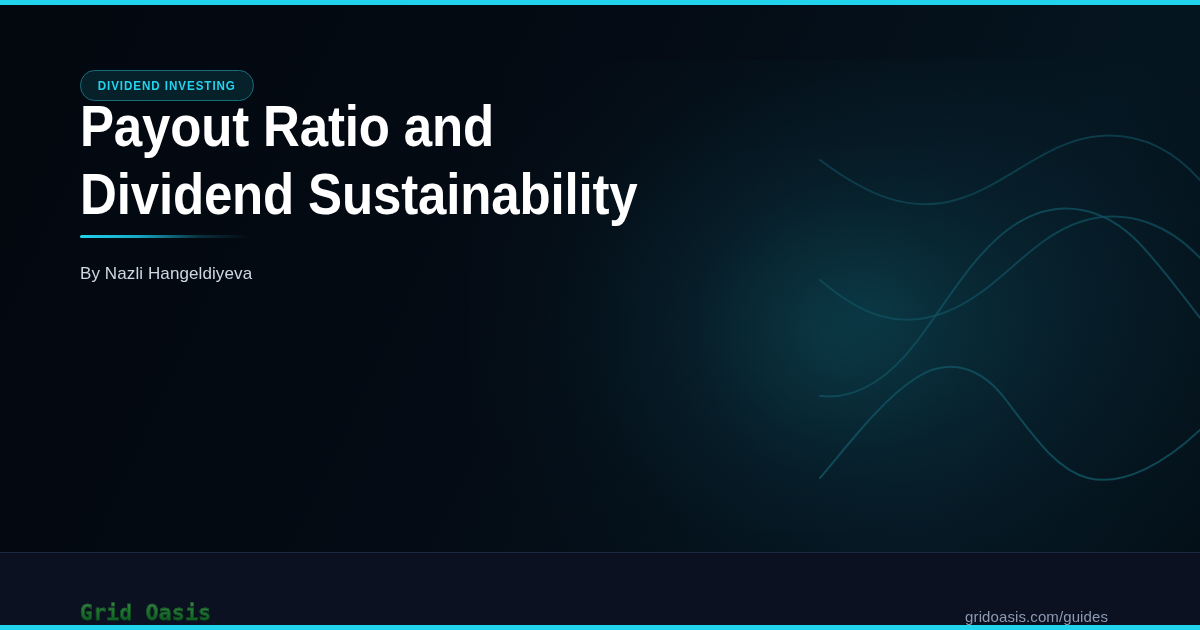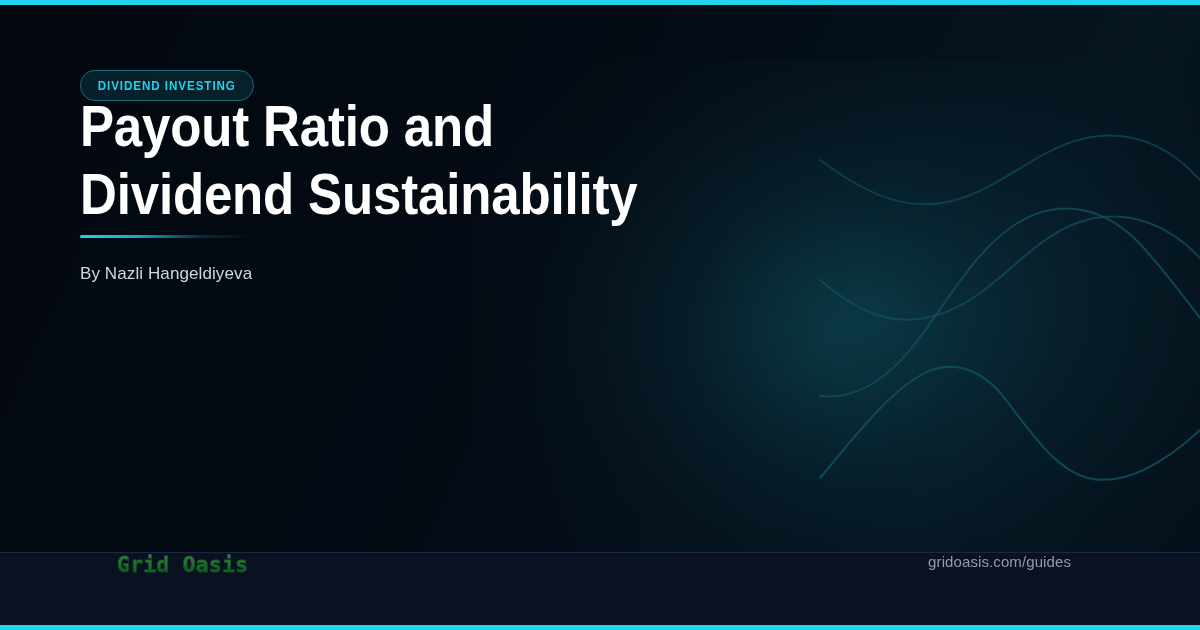--- a/index.html
+++ b/index.html
@@ -128,22 +128,22 @@
     position:absolute;
     left:0; bottom:5px;
     width:1200px; height:73px;
     background:#0b1120;
     border-top:1px solid #1a2742;
     z-index:30;
   }
   .footer-inner {
     position:relative;
     width:1188px; height:72px;
-    display:flex; align-items:flex-start; justify-content:space-between;
-    padding:0 117px;
+    display:flex; align-items:flex-end; justify-content:space-between;
+    padding:0 80px;
   }
 
   .logo {
     font-family:"DejaVu Sans Mono","Liberation Mono", monospace;
     font-size:21px;
     font-weight:bold;
     letter-spacing:0.5px;
     background:linear-gradient(180deg,#7ee88a 0%,#45c95a 38%,#1f9e3c 72%,#2fb84b 100%);
     -webkit-background-clip:text;
     background-clip:text;

